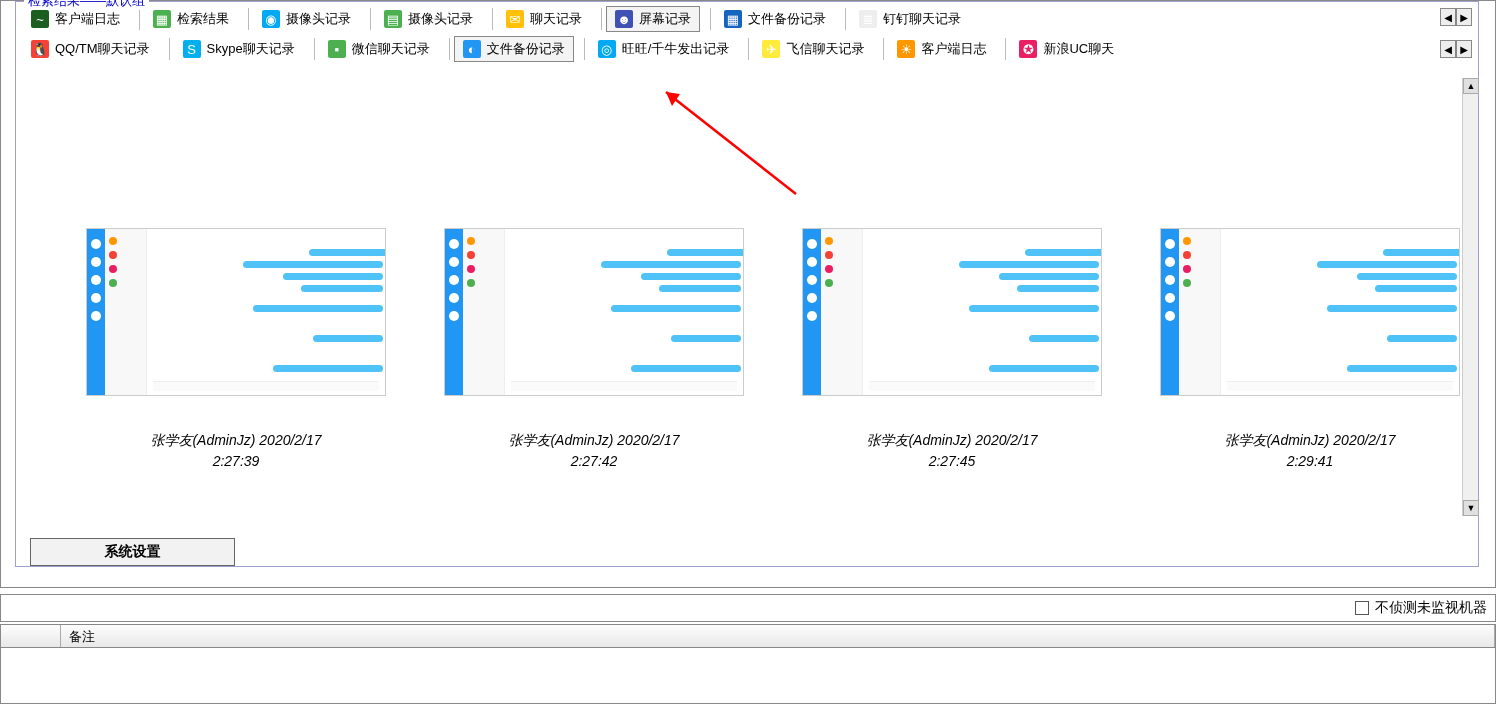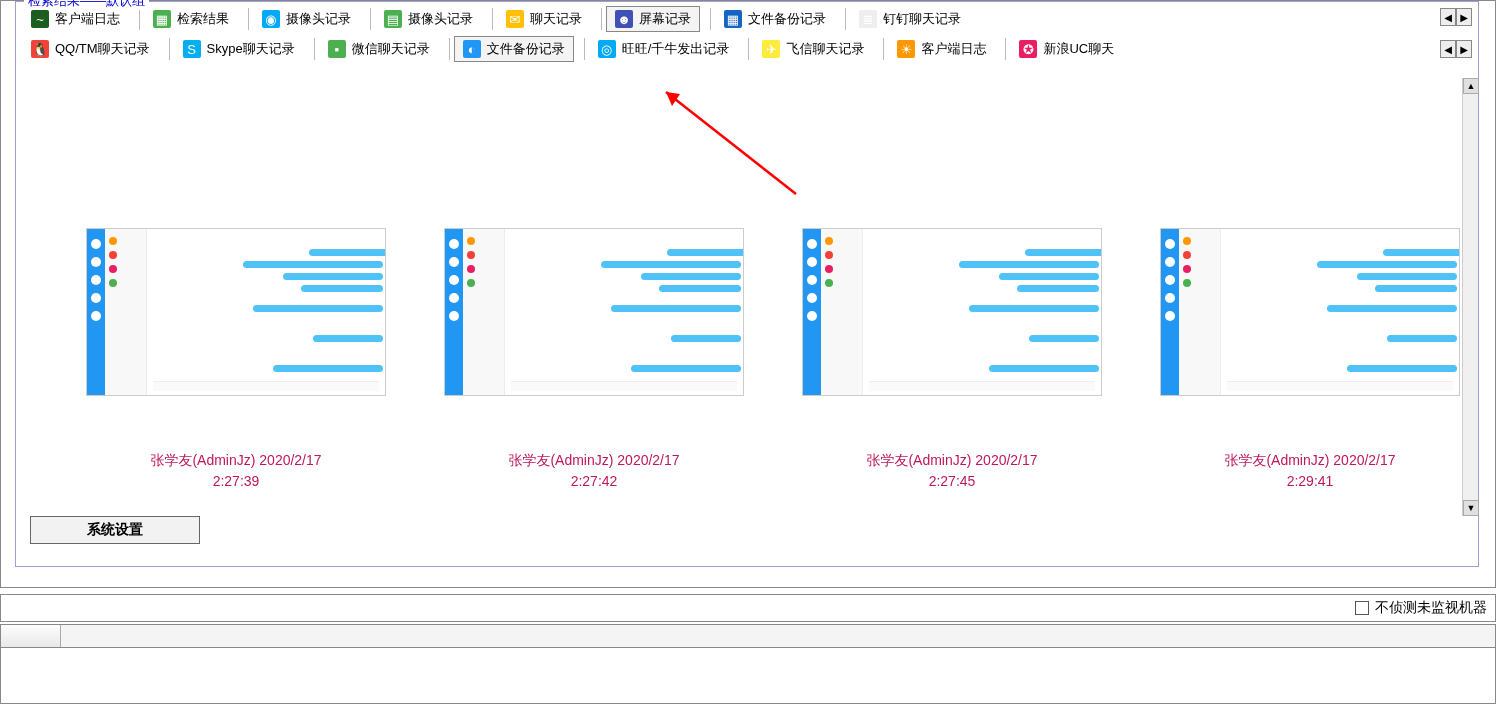--- a/index.html
+++ b/index.html
@@ -25,28 +25,28 @@
 .thumb { width: 300px; display: flex; flex-direction: column; align-items: center; cursor: pointer; }
 .thumb-img { width: 300px; height: 168px; border: 1px solid #ccc; background: #fff; position: relative; overflow: hidden; }
 .thumb-img .leftbar { position: absolute; left: 0; top: 0; bottom: 0; width: 18px; background: #2196f3; }
 .thumb-img .leftbar::before { content:""; position:absolute; left:4px; top:10px; width:10px; height:10px; background:#fff; border-radius:50%; }
 .thumb-img .leftbar::after { content:""; position:absolute; left:4px; top:28px; width:10px; height:10px; background:#fff; border-radius:50%; box-shadow:0 18px 0 #fff,0 36px 0 #fff,0 54px 0 #fff; }
 .thumb-img .sidepanel { position: absolute; left: 18px; top: 0; bottom: 0; width: 42px; background: #f8f8f8; border-right: 1px solid #eee; }
 .thumb-img .sidepanel::before { content:""; position:absolute; left:4px; top:8px; width:8px; height:8px; background:#ff9800; border-radius:50%; box-shadow:0 14px 0 #f44336,0 28px 0 #e91e63,0 42px 0 #4caf50; }
 .thumb-img .chat { position: absolute; left: 66px; right: 6px; top: 6px; bottom: 18px; }
 .bubble { position: absolute; height: 7px; background: #4fc3f7; border-radius: 4px; }
 .thumb-img .bottombar { position:absolute; left:66px; right:6px; bottom:4px; height:10px; background:#fafafa; border-top:1px solid #eee; }
-.thumb-caption { color: #be185d; text-align: center; margin-top: 54px; line-height: 1.5; font-size: 14px; }
+.thumb-caption { color: #000000; text-align: center; margin-top: 34px; line-height: 1.5; font-size: 14px; font-style: italic; }
 
 .vscroll { position: absolute; right: 0; top: 76px; bottom: 50px; width: 16px; background: #f0f0f0; border-left: 1px solid #ccc; }
 .vscroll .up, .vscroll .dn { width: 16px; height: 16px; background: #e0e0e0; border: 1px solid #aaa; font-size: 9px; display: flex; align-items: center; justify-content: center; }
 .vscroll .up { position: absolute; top: 0; }
 .vscroll .dn { position: absolute; bottom: 0; }
 
-.settings-btn { position: absolute; left: 14px; bottom: 22px; width: 170px; height: 28px; border: 1px solid #666; background: #f2f2f2; font-weight: bold; font-size: 14px; cursor: pointer; }
+.settings-btn { position: absolute; left: 14px; bottom: 0; width: 205px; height: 28px; border: 1px solid #666; background: #f2f2f2; font-weight: bold; font-size: 14px; cursor: pointer; }
 
 .arrow-anno { position: absolute; left: 620px; top: 82px; width: 180px; height: 120px; pointer-events: none; }
 
 .lower-zone { position: absolute; left: 0; right: 0; top: 594px; height: 28px; border: 1px solid #888; background: #fff; }
 .checkbox-row { position: absolute; right: 8px; top: 4px; display: flex; align-items: center; font-size: 14px; }
 .checkbox-row .cb { width: 14px; height: 14px; border: 1px solid #555; margin-right: 6px; background: #fff; }
 
 .table-header { position: absolute; left: 0; right: 0; top: 624px; height: 24px; border: 1px solid #888; background: #f4f4f4; display: flex; }
 .th-cell { border-right: 1px solid #aaa; padding: 3px 8px; background: linear-gradient(#fdfdfd,#e8e8e8); }
 .th-cell:first-child { width: 60px; }
@@ -253,14 +253,15 @@
 
 <div class="lower-zone">
   <div class="checkbox-row">
     <span class="cb"></span>
     <span>不侦测未监视机器</span>
   </div>
 </div>
 
 <div class="table-header">
   <div class="th-cell"></div>
+  <div class="th-cell">备注</div>
 </div>
 <div class="table-body"></div>
 
 </body></html>

